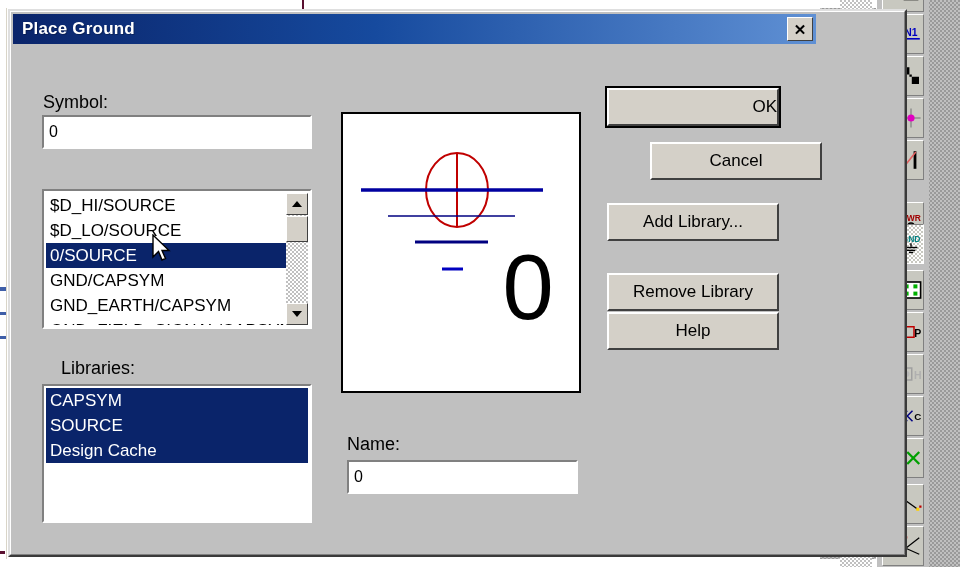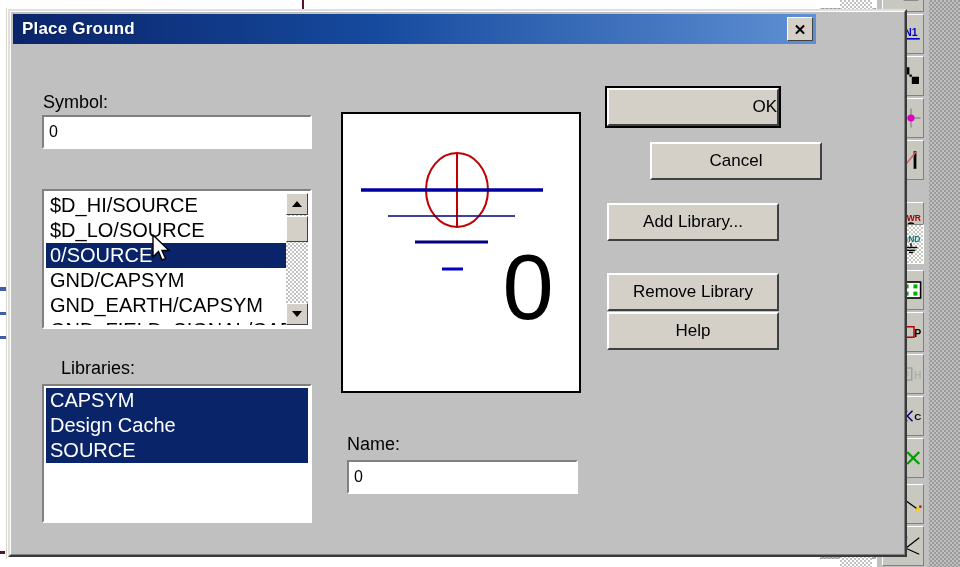--- a/index.html
+++ b/index.html
@@ -122,21 +122,21 @@
   .listbox {
     position: absolute;
     background: #ffffff;
     overflow: hidden;
   }
   .list-scroll-area {
     position: absolute; left: 2px; top: 2px; bottom: 2px;
     overflow: hidden;
   }
   .li {
-    font-size: 20px; color: #000000; height: 25px; line-height: 25px;
+    font-size: 17px; color: #000000; height: 25px; line-height: 25px;
     padding-left: 4px; white-space: nowrap;
     font-family: "Liberation Sans", sans-serif;
     cursor: default;
   }
   .li.sel { background: #0a246a; color: #ffffff; }
 
   
   .vscroll {
     position: absolute; top: 2px; width: 22px;
     background-color: #c0c0c0;
@@ -409,22 +409,22 @@
           <div class="tri tri-down"></div>
         </div>
       </div>
     </div>
 
     <span class="lbl" style="left:33px; top:347px;margin-left:18px;">Libraries:</span>
 
     <div class="listbox sunken" style="left:32px; top:373px; width:270px; height:139px;">
       <div class="list-scroll-area" style="right:2px; width:auto;">
         <div class="li sel">CAPSYM</div>
+        <div class="li sel">SOURCE</div>
         <div class="li sel">Design Cache</div>
-        <div class="li sel">SOURCE</div>
       </div>
     </div>
 
     <div class="preview" style="left:331px; top:101px; width:240px; height:281px;">
       <svg width="236" height="277" viewBox="0 0 236 277">
 
         <ellipse cx="114" cy="76" rx="31" ry="37" fill="none" stroke="#c00000" stroke-width="2"></ellipse>
         <line x1="114" y1="40" x2="114" y2="112" stroke="#c00000" stroke-width="2"></line>
         <line x1="80" y1="76" x2="148" y2="76" stroke="#c00000" stroke-width="2"></line>
 

